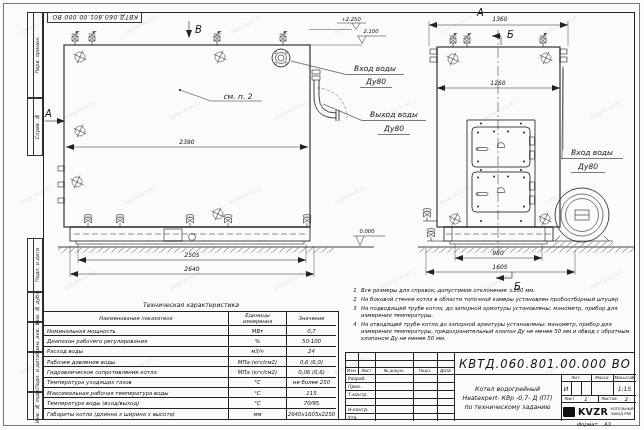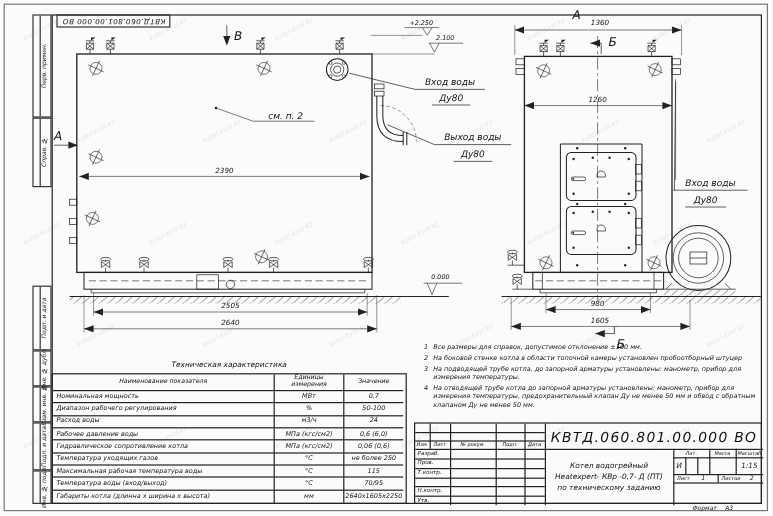--- a/index.html
+++ b/index.html
@@ -464,19 +464,27 @@
     <div class="cell hdr" style="left:245px;top:21px;width:22px;height:7px;">Масса</div>
     <div class="cell hdr" style="left:267px;top:21px;width:23px;height:7px;">Масштаб</div>
     <div class="cell val" style="left:215px;top:28px;width:10px;height:14px;">И</div>
     <div class="cell val" style="left:267px;top:28px;width:23px;height:14px;">1:15</div>
 
     <div class="cell hdr" style="left:216px;top:42px;width:15px;height:7px;">Лист</div>
     <div class="cell val" style="left:231px;top:42px;width:18px;height:7px;font-size:5.2px;">1</div>
     <div class="cell hdr" style="left:253px;top:42px;width:20px;height:7px;">Листов</div>
     <div class="cell val" style="left:273px;top:42px;width:15px;height:7px;font-size:5.2px;">2</div>
 
+    <div class="logo" style="left:215px;top:49px;width:75px;height:19px;">
+      <span class="blk"></span>
+      <span class="kv">KVZR</span>
+      <span class="sub">
+        <span style="display:block;">КОТЕЛЬНЫЙ</span>
+        <span style="display:block;">ЗАВОД РЭП</span>
+      </span>
+    </div>
   </div>
 
   <div class="format">
     <span>Формат</span>
     <span>А3</span>
   </div>
 </div>
 
 </body></html>

